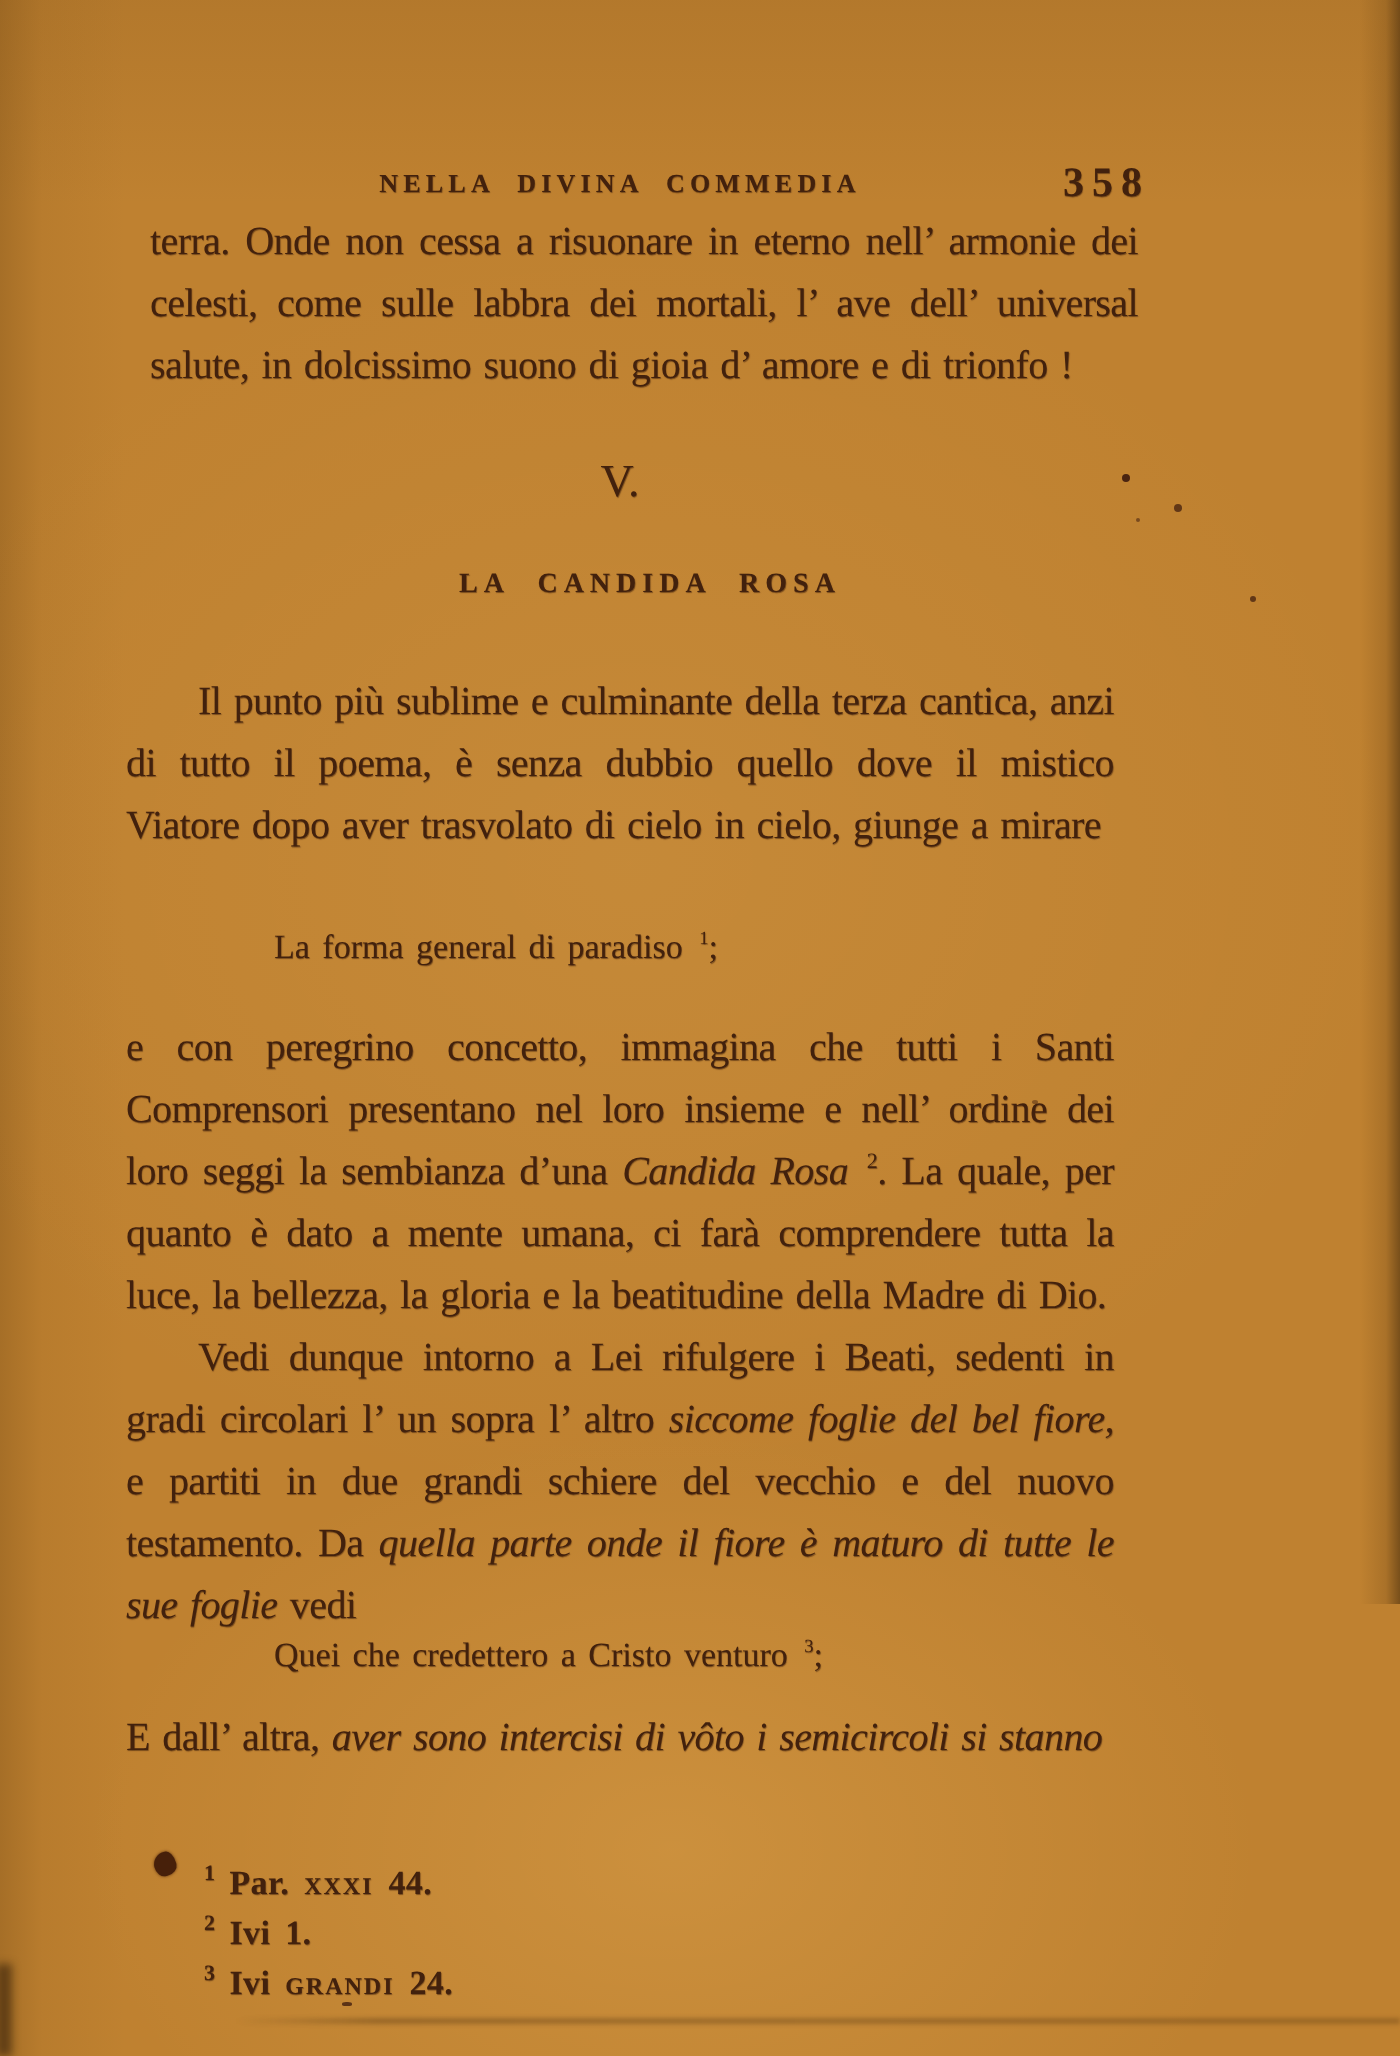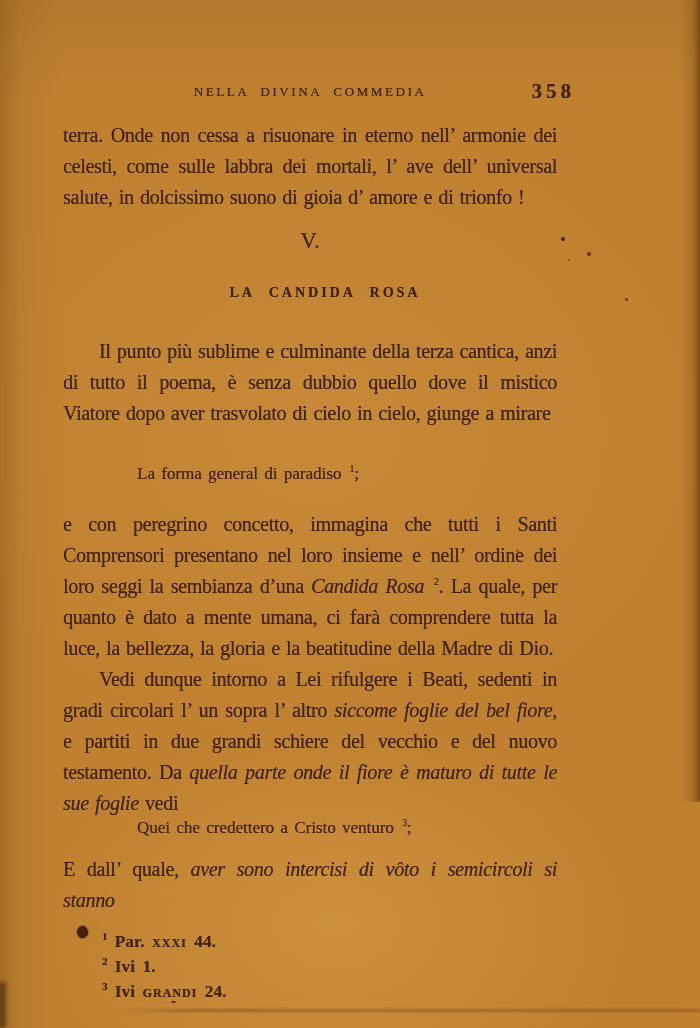--- a/index.html
+++ b/index.html
@@ -19,35 +19,35 @@
   }
   .col{position:absolute;left:63px;width:494px;}
   .ink{
     color:var(--ink,#42210d);
     text-shadow:0.3px 0.3px 0.5px rgba(58,28,9,0.55);
   }
   
   .running-header{top:84px;height:24px;}
   .header-title{
     display:block;text-align:center;
-    font-size:13px;font-weight:400;letter-spacing:2.6px;
+    font-size:13px;font-weight:700;letter-spacing:2.6px;
     word-spacing:6px;
   }
   .page-number{
     position:absolute;right:-18px;top:-5px;
     font-size:21px;font-weight:700;letter-spacing:4px;
   }
   
   .body{
     margin:0;font-size:20px;line-height:31px;
     letter-spacing:-0.3px;word-spacing:1.5px;
     text-align:justify;
   }
   .indent{text-indent:36px;}
-  .p1{top:120px;}
+  .p1{top:106px;margin-left:12px;}
   .p2{top:336px;}
   .p3{top:497px;margin-top:12px;}
   .p4{top:664px;}
   .p5{top:854px;}
   .italic{font-style:italic;}
   sup{font-size:0.55em;line-height:0;vertical-align:super;margin-left:2px;}
   
   .section-number{
     top:226px;margin:0;
     text-align:center;font-size:23px;font-weight:400;line-height:30px;
@@ -118,21 +118,21 @@
   <p class="col body ink indent p2"><span>Il punto più sublime e culminante della terza cantica, anzi di tutto il poema, è senza dubbio quello dove il mistico Viatore dopo aver trasvolato di cielo in cielo, giunge a mirare</span></p>
 
   <p class="col verse ink verse-1"><span>La forma general di paradiso </span><sup>1</sup><span>;</span></p>
 
   <p class="col body ink p3"><span>e con peregrino concetto, immagina che tutti i Santi Comprensori presentano nel loro insieme e nell’ ordine dei loro seggi la sembianza d’una </span><span class="italic">Candida Rosa</span><span> </span><sup>2</sup><span>. La quale, per quanto è dato a mente umana, ci farà comprendere tutta la luce, la bellezza, la gloria e la beatitudine della Madre di Dio.</span></p>
 
   <p class="col body ink indent p4"><span>Vedi dunque intorno a Lei rifulgere i Beati, sedenti in gradi circolari l’ un sopra l’ altro </span><span class="italic">siccome foglie del bel fiore,</span><span> e partiti in due grandi schiere del vecchio e del nuovo testamento. Da </span><span class="italic">quella parte onde il fiore è maturo di tutte le sue foglie</span><span> vedi</span></p>
 
   <p class="col verse ink verse-2"><span>Quei che credettero a Cristo venturo </span><sup>3</sup><span>;</span></p>
 
-  <p class="col body ink p5"><span>E dall’ quale, </span><span class="italic">aver sono intercisi di vôto i semicircoli si stanno</span></p>
+  <p class="col body ink p5"><span>E dall’ altra, </span><span class="italic">aver sono intercisi di vôto i semicircoli si stanno</span></p>
 
   <div class="col footnotes ink">
     <div class="footnote">
       <sup class="fn-marker">1</sup><span class="fn-text"><span>Par. </span><span class="smallcaps">xxxi</span><span> 44.</span></span>
     </div>
     <div class="footnote">
       <sup class="fn-marker">2</sup><span class="fn-text"><span>Ivi 1.</span></span>
     </div>
     <div class="footnote">
       <sup class="fn-marker">3</sup><span class="fn-text"><span>Ivi </span><span class="smallcaps">grandi</span><span> 24.</span></span>

